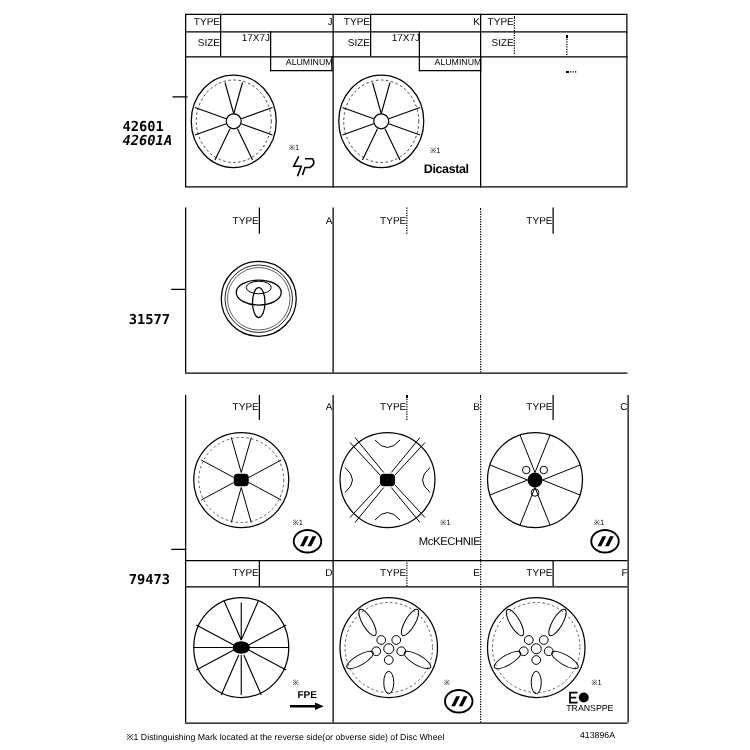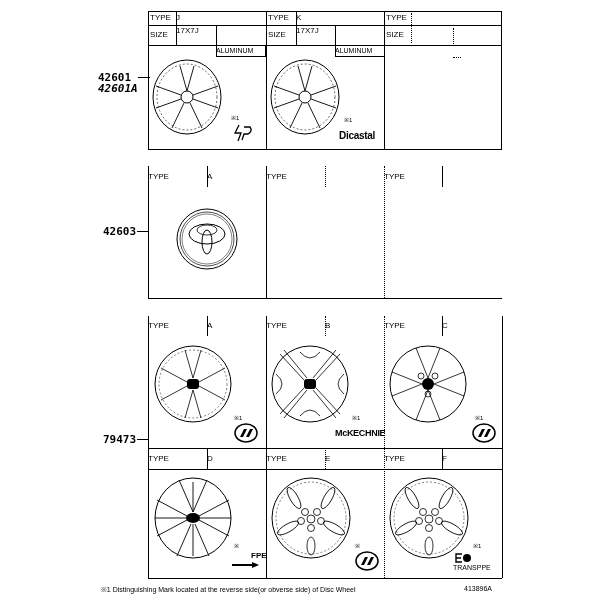--- a/index.html
+++ b/index.html
@@ -1,35 +1,35 @@
 <!DOCTYPE html>
 <html><head>
 <meta charset="utf-8">
 <style>
   html,body{margin:0;padding:0;background:#fff;}
   body{width:600px;height:600px;position:relative;overflow:hidden;font-family:"Liberation Sans",sans-serif;color:#000;}
   .abs{position:absolute;}
   .box{position:absolute;border:1px solid #000;box-sizing:border-box;}
-  .cell{position:absolute;font-size:8px;line-height:1;text-align:left;}
+  .cell{position:absolute;font-size:8px;line-height:1;text-align:right;}
   .hl{position:absolute;height:0;border-top:1px solid #000;}
   .vl{position:absolute;width:0;border-left:1px solid #000;}
   .vd{position:absolute;width:0;border-left:1px dotted #000;}
-  .pn{position:absolute;font-family:"DejaVu Sans Mono","Liberation Mono",monospace;font-weight:bold;font-size:11px;line-height:11px;}
+  .pn{position:absolute;font-family:"DejaVu Sans Mono","Liberation Mono",monospace;font-weight:bold;font-size:11px;line-height:11px;margin-top:24px;}
   .mark{position:absolute;font-size:6px;}
   .logo{position:absolute;font-size:9px;text-align:center;}
   svg{position:absolute;overflow:visible;}
 </style>
 </head>
 <body>
 
 <div class="pn" style="left:98px;top:72px;">42601</div>
 <div class="pn" style="left:98px;top:83px;font-style:italic;">42601A</div>
 <div class="hl" style="left:138px;top:77px;width:12px;"></div>
 
-<div class="pn" style="left:103px;top:226px;">42603</div>
+<div class="pn" style="left:103px;top:226px;">31577</div>
 <div class="hl" style="left:137px;top:231px;width:12px;"></div>
 
 <div class="pn" style="left:103px;top:434px;">79473</div>
 <div class="hl" style="left:137px;top:439px;width:12px;"></div>
 
 <div class="box" style="left:148px;top:11px;width:354px;height:139px;"></div>
 <div class="hl" style="left:148px;top:25px;width:354px;"></div>
 <div class="hl" style="left:148px;top:45px;width:354px;"></div>
 <div class="vl" style="left:266px;top:11px;height:139px;"></div>
 <div class="vl" style="left:384px;top:11px;height:139px;"></div>
@@ -157,21 +157,21 @@
 
 <svg style="left:270px;top:344px;" width="80" height="80">
   <circle cx="40" cy="40" r="38" fill="none" stroke="#000"></circle>
   <rect x="34" y="35" width="12" height="10" rx="3" fill="#000"></rect>
   <g stroke="#000" stroke-width="0.8" fill="none">
     <path d="M34 36 L10 10 M37 34 L14 6 M46 36 L70 10 M43 34 L66 6 M46 44 L70 70 M43 46 L66 74 M34 44 L10 70 M37 46 L14 74"></path>
     <path d="M30 8 Q40 20 50 8 M30 72 Q40 60 50 72 M6 30 Q18 40 6 50 M74 30 Q62 40 74 50"></path>
   </g>
 </svg>
 <div class="mark" style="left:352px;top:414px;">※1</div>
-<div class="logo" style="left:335px;top:428px;font-size:9px;letter-spacing:-0.3px;font-weight:bold;">McKECHNIE</div>
+<div class="logo" style="left:335px;top:428px;font-size:9px;letter-spacing:-0.3px;">McKECHNIE</div>
 
 <svg style="left:388px;top:344px;" width="80" height="80">
   <circle cx="40" cy="40" r="38" fill="none" stroke="#000"></circle>
   <circle cx="40" cy="40" r="6" fill="#000"></circle>
   <g stroke="#000" stroke-width="0.8" fill="none">
     <path d="M40 34 L28 4 M40 34 L52 4 M46 40 L76 28 M46 40 L76 52 M40 46 L52 76 M40 46 L28 76 M34 40 L4 52 M34 40 L4 28"></path>
     <circle cx="33" cy="32" r="3"></circle>
       <circle cx="47" cy="32" r="3"></circle>
       <circle cx="40" cy="50" r="3"></circle>
   </g>
@@ -184,21 +184,21 @@
 
 <svg style="left:153px;top:476px;" width="80" height="84">
   <ellipse cx="40" cy="42" rx="38" ry="40" fill="none" stroke="#000"></ellipse>
   <ellipse cx="40" cy="42" rx="7" ry="5" fill="#000"></ellipse>
   <g stroke="#000" stroke-width="0.9" fill="none">
     <path d="M40 36 L26 4 M40 36 L54 4 M46 40 L76 24 M46 44 L76 60 M42 48 L56 80 M38 48 L24 80 M34 44 L4 60 M34 40 L4 24"></path>
     <path d="M40 36 L40 6 M47 42 L78 42 M40 48 L40 80 M33 42 L2 42"></path>
   </g>
 </svg>
 <div class="mark" style="left:234px;top:542px;">※</div>
-<div class="logo" style="left:251px;top:551px;font-size:8px;font-weight:bold;">FPE</div>
+<div class="logo" style="left:238px;top:551px;font-size:8px;font-weight:bold;">FPE</div>
 <svg style="left:232px;top:562px;" width="28" height="6">
   <path d="M0 3 L22 3" stroke="#000" stroke-width="2"></path>
   <path d="M20 0 L27 3 L20 6 Z" fill="#000"></path>
 </svg>
 
 <svg style="left:270px;top:476px;" width="82" height="84">
   <ellipse cx="41" cy="42" rx="39" ry="40" fill="none" stroke="#000"></ellipse>
   <ellipse cx="41" cy="42" rx="35" ry="36" fill="none" stroke="#000" stroke-width="0.5" stroke-dasharray="2 2"></ellipse>
   <g stroke="#000" stroke-width="0.8" fill="none">
     <circle cx="35" cy="36" r="3.5"></circle>

